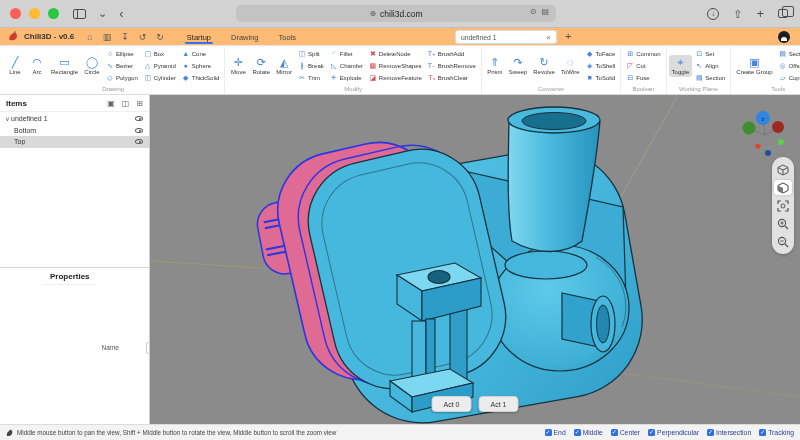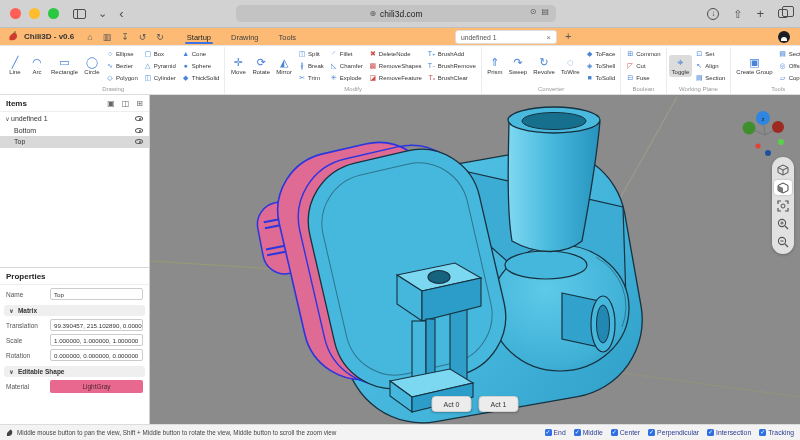--- a/index.html
+++ b/index.html
@@ -64,21 +64,21 @@
   .panel-h .sp{flex:1;}
   .items-panel{height:173px;display:flex;flex-direction:column;border-bottom:1px solid #d8d8d8;}
   .tree{flex:1;overflow:hidden;padding-top:1px;}
   .trow{display:flex;align-items:center;height:11.5px;font-size:7px;color:#333;padding-right:6px;}
   .trow.sel{background:#d9d9d9;}
   .trow .caret{width:7px;font-size:6px;color:#555;text-align:center;}
   .trow .tl{white-space:nowrap;overflow:hidden;}
   .eye{width:8px;height:5px;border:1px solid #555;border-radius:50%;position:relative;margin-left:auto;flex:0 0 auto;}
   .eye::after{content:'';position:absolute;width:2px;height:2px;background:#555;border-radius:50%;top:1px;left:2.5px;}
 
-  .props-panel{flex:1;overflow:hidden;display:flex;flex-direction:column;}
+  .props-panel{flex:1;overflow:hidden;display:flex;flex-direction:row;padding-left:44px;}
   .prow{display:flex;align-items:center;margin:3px 6px 0;gap:4px;}
   .plabel{width:40px;flex:0 0 auto;font-size:6.5px;color:#555;}
   .pinput{flex:1;height:12px;border:1px solid #ccc;border-radius:2px;background:#fff;font-size:6.2px;color:#333;
     padding:0 3px;line-height:11px;white-space:nowrap;overflow:hidden;}
   .sect-h{margin:5px 4px 0;background:#efefef;border-radius:3px;padding:2px 5px;font-size:6.5px;font-weight:bold;color:#333;display:flex;gap:4px;align-items:center;}
   .sect-h .caret{font-size:6px;color:#555;}
   .mat-btn{flex:1;height:13px;border-radius:2px;font-size:6.5px;color:#4a2533;display:flex;align-items:center;justify-content:center;}
 
   
   .viewport{flex:1;position:relative;background:#8b8b8b;overflow:hidden;}

